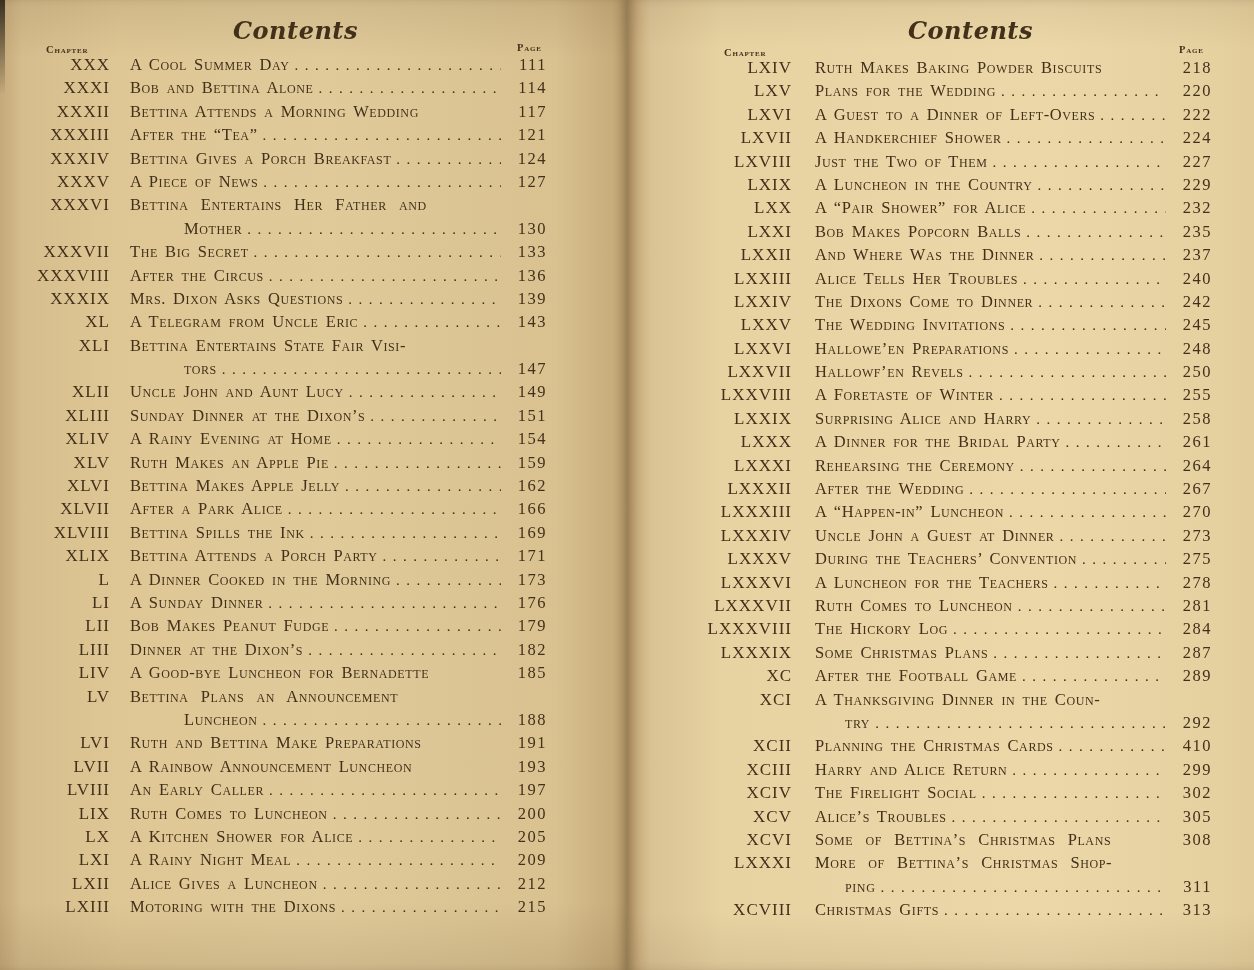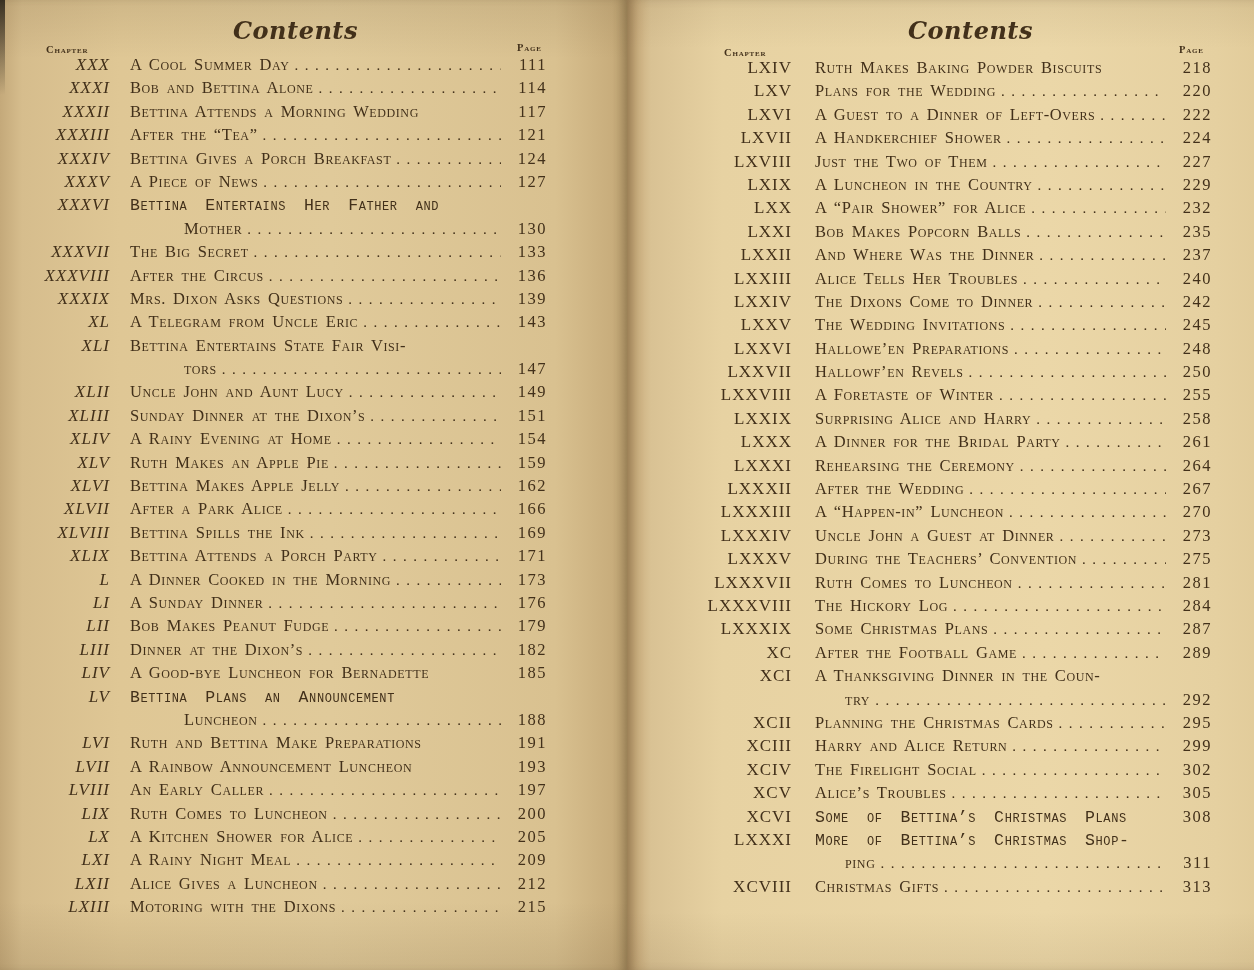--- a/index.html
+++ b/index.html
@@ -47,28 +47,28 @@
   .right .col-head-page{left:552px;top:45px;}
   .toc{position:absolute;color:var(--ink,#42301a);}
   .left  .toc{left:24px;top:53px;width:523px;}
   .right .toc{left:28px;top:56px;width:557px;}
   .row{display:flex;align-items:baseline;height:23.4px;line-height:23.4px;}
   .chap{
     flex:none;text-align:right;
     font-size:17px;letter-spacing:1px;
     color:var(--ink,#42301a);
   }
-  .left  .chap{width:86px;margin-right:20px;font-style:italic;}
+  .left  .chap{width:86px;margin-right:20px;}
   .right .chap{width:137px;margin-right:23px;}
   .title{
     flex:none;white-space:nowrap;
     font-size:16.5px;font-variant:small-caps;
     letter-spacing:.6px;word-spacing:2.5px;
   }
-  .title.wide{word-spacing:7.5px;font-family:Liberation Mono, monospace;}
+  .title.wide{word-spacing:7.5px;}
   .left  .title.indent2{padding-left:54px;}
   .right .title.indent2{padding-left:30px;text-align:center;}
   .dots{
     flex:1 1 auto;min-width:0;overflow:hidden;white-space:nowrap;
     margin:0 6px 0 5px;font-size:15px;letter-spacing:6.5px;
   }
   .dots::after{content:"..................................................................";}
   .dots.nodots::after{content:"";}
   .pagenum{
     flex:none;width:40px;text-align:right;
@@ -433,20 +433,26 @@
         <span class="dots"></span>
         <span class="pagenum">273</span>
       </div>
       <div class="row">
         <span class="chap">LXXXV</span>
         <span class="title">During the Teachers’ Convention</span>
         <span class="dots"></span>
         <span class="pagenum">275</span>
       </div>
       <div class="row">
+        <span class="chap">LXXXVI</span>
+        <span class="title">A Luncheon for the Teachers</span>
+        <span class="dots"></span>
+        <span class="pagenum">278</span>
+      </div>
+      <div class="row">
         <span class="chap">LXXXVII</span>
         <span class="title">Ruth Comes to Luncheon</span>
         <span class="dots"></span>
         <span class="pagenum">281</span>
       </div>
       <div class="row">
         <span class="chap">LXXXVIII</span>
         <span class="title">The Hickory Log</span>
         <span class="dots"></span>
         <span class="pagenum">284</span>
@@ -470,21 +476,21 @@
       <div class="row">
         <span class="chap"></span>
         <span class="title indent2">try</span>
         <span class="dots"></span>
         <span class="pagenum">292</span>
       </div>
       <div class="row">
         <span class="chap">XCII</span>
         <span class="title">Planning the Christmas Cards</span>
         <span class="dots"></span>
-        <span class="pagenum">295</span>
+        <span class="pagenum">410</span>
       </div>
       <div class="row">
         <span class="chap">XCIII</span>
         <span class="title">Harry and Alice Return</span>
         <span class="dots"></span>
         <span class="pagenum">299</span>
       </div>
       <div class="row">
         <span class="chap">XCIV</span>
         <span class="title">The Firelight Social</span>

